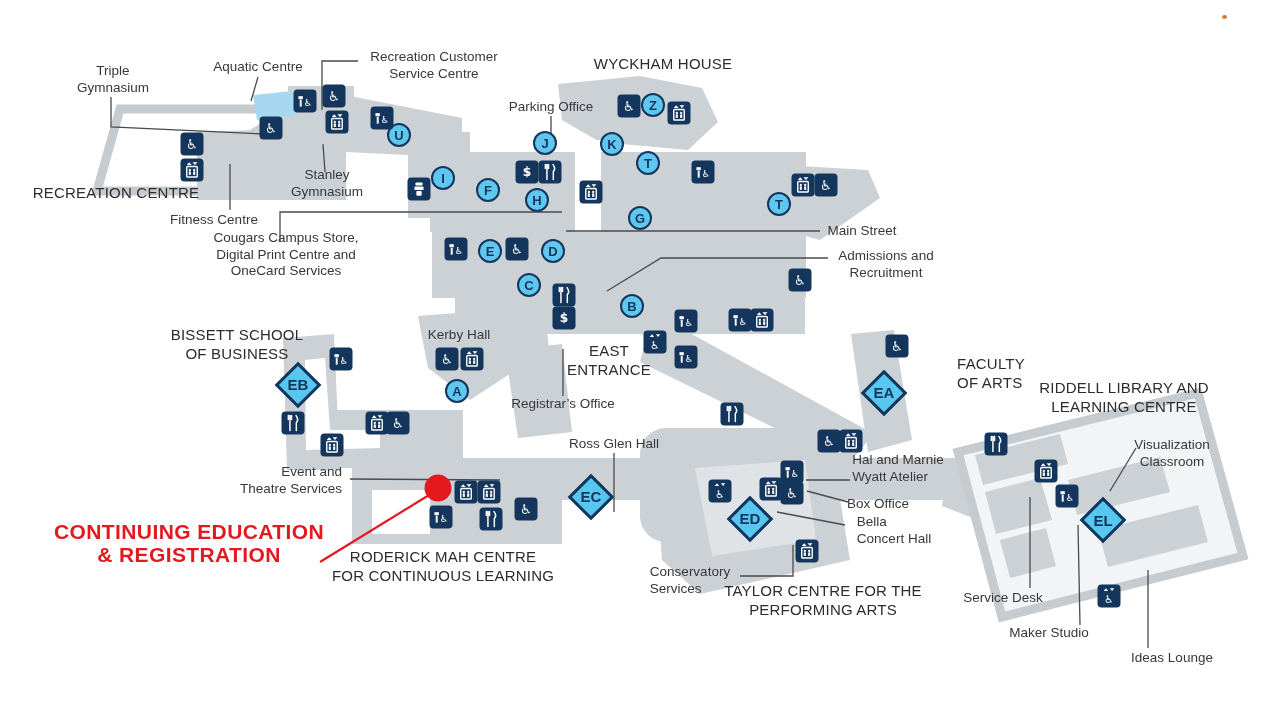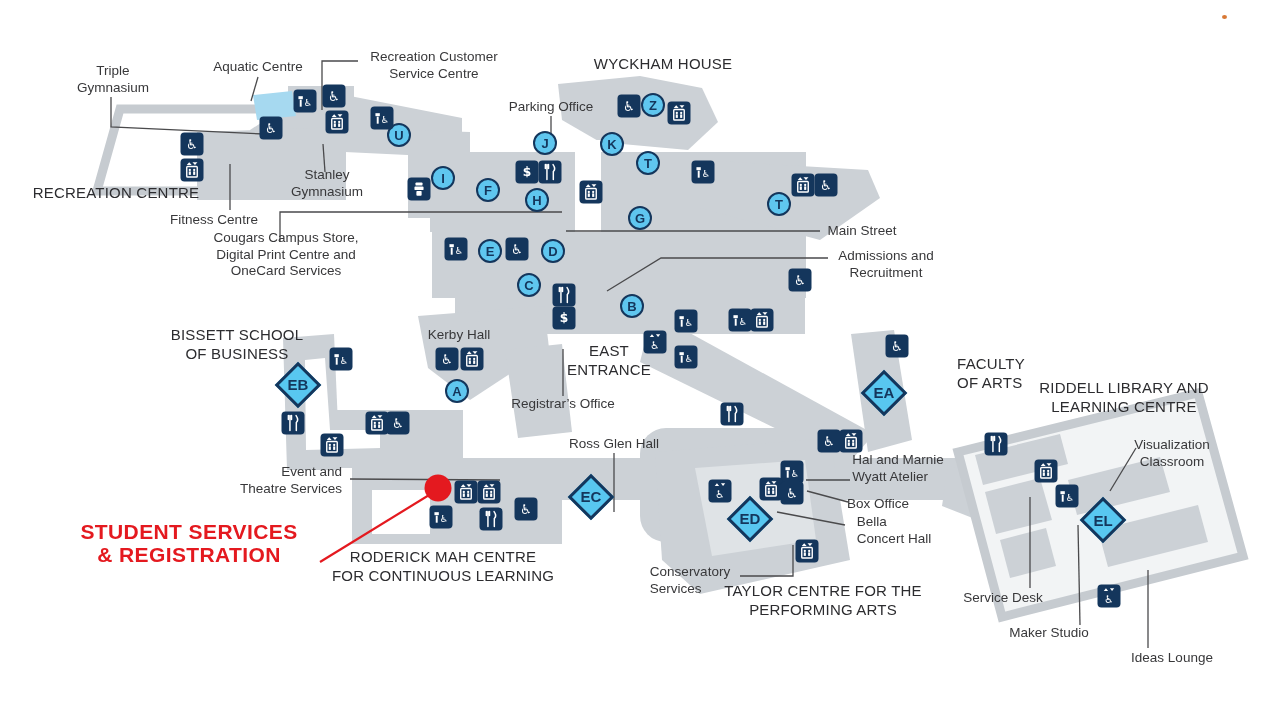--- a/index.html
+++ b/index.html
@@ -553,18 +553,18 @@
         <svg viewBox="0 0 24 24">
           <polygon points="8.5,3 6,6.3 11,6.3" fill="#fff"></polygon>
           <polygon points="13,3.2 18,3.2 15.5,6.4" fill="#fff"></polygon>
           <text x="12" y="20.5" font-size="12" text-anchor="middle" fill="#fff" font-family="DejaVu Sans">♿</text>
         </svg>
       </div>
       <div class="red-dot" style="left: 438px; top: 488px; width: 27px; height: 27px;"></div>
     </div>
 
   <div class="red-annot">
-    <div>STUDENT SERVICES</div>
+    <div>CONTINUING EDUCATION</div>
     <div>&amp; REGISTRATION</div>
   </div>
 
   <div class="stray-dot"></div>
 </div>
 
 </body></html>

